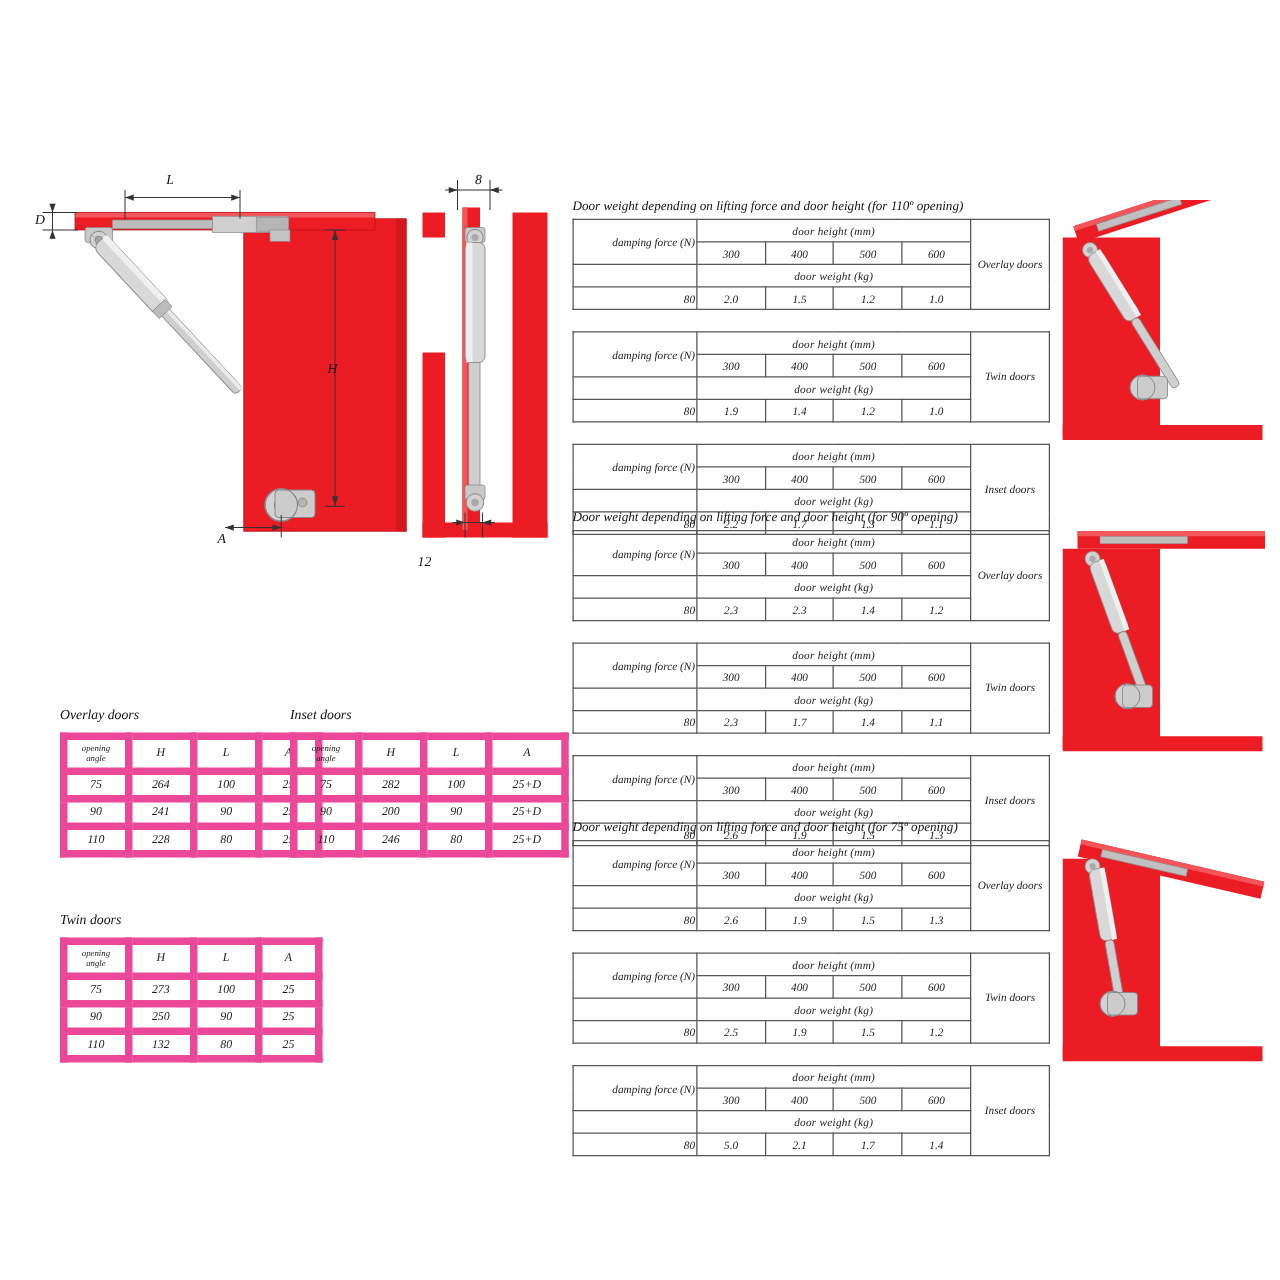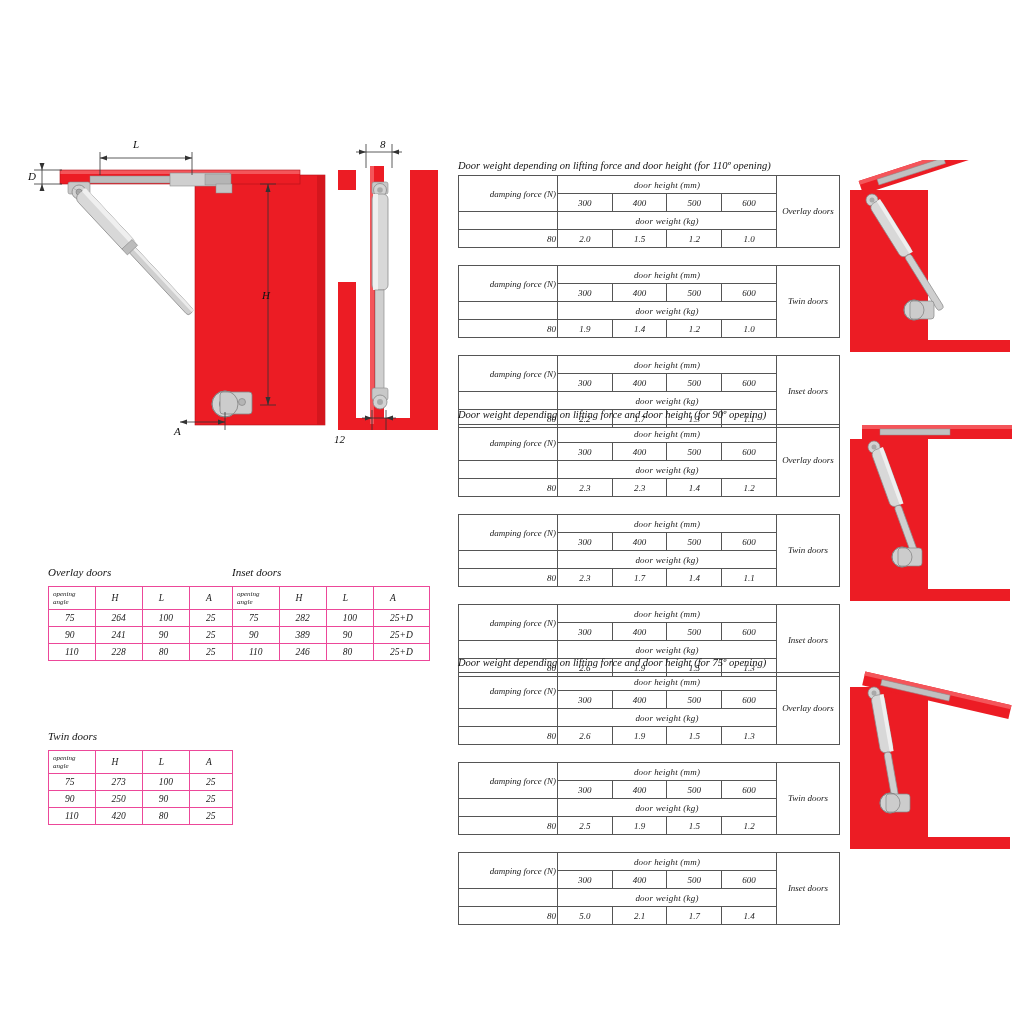--- a/index.html
+++ b/index.html
@@ -14,21 +14,22 @@
   .sheet{position:absolute;left:0;top:0;width:1024px;height:1024px;}
 
   
   table{border-collapse:collapse;}
   .dim-table{
     font-family:"Liberation Serif", serif;
     font-size:9.5px;
     font-style:italic;
   }
   .dim-table td,.dim-table th{
-    border:1px solid #ec4899;
+    border:6px solid #ec4899;
+    text-align:center;
     padding:3px 16px;
     font-weight:normal;
   }
   .dim-table .ang-hdr{font-size:7px;padding-left:4px;padding-right:4px;}
 
   .cap{
     font-family:"Liberation Serif", serif;
     font-style:italic;
     font-size:11px;
     color:#111;
@@ -169,21 +170,21 @@
     <polygon points="366,288 373,285.5 373,290.5" fill="#333"></polygon>
     <line x1="352" y1="280" x2="352" y2="300" stroke="#333" stroke-width="0.8"></line>
     <line x1="366" y1="280" x2="366" y2="300" stroke="#333" stroke-width="0.8"></line>
   </svg>
 
   <span class="lbl" style="left:133px;top:138px;">L</span>
   <span class="lbl" style="left:28px;top:170px;">D</span>
   <span class="lbl" style="left:262px;top:289px;">H</span>
   <span class="lbl" style="left:174px;top:425px;">A</span>
   <span class="lbl" style="left:380px;top:138px;">8</span>
-  <span class="lbl" style="left:334px;top:433px;">12</span>
+  <span class="lbl" style="left:334px;top:444px;">12</span>
 
   <div class="art" style="left:48px;top:566px;">
     <div class="cap">Overlay doors</div>
     <table class="dim-table" style="margin-top:8px;width:160px;">
       <tbody>
           <tr>
         <td class="ang-hdr">opening angle</td>
         <td>H</td>
         <td>L</td>
         <td>A</td>
@@ -221,21 +222,21 @@
         <td>A</td>
       </tr>
       <tr>
         <td>75</td>
         <td>282</td>
         <td>100</td>
         <td>25+D</td>
       </tr>
       <tr>
         <td>90</td>
-        <td>389</td>
+        <td>200</td>
         <td>90</td>
         <td>25+D</td>
       </tr>
       <tr>
         <td>110</td>
         <td>246</td>
         <td>80</td>
         <td>25+D</td>
       </tr>
     </tbody>
@@ -259,21 +260,21 @@
         <td>25</td>
       </tr>
       <tr>
         <td>90</td>
         <td>250</td>
         <td>90</td>
         <td>25</td>
       </tr>
       <tr>
         <td>110</td>
-        <td>420</td>
+        <td>132</td>
         <td>80</td>
         <td>25</td>
       </tr>
     </tbody>
       </table>
   </div>
 
   <div class="art" style="left:458px;top:160px;">
     <div class="wt-title">Door weight depending on lifting force and door height (for 110º opening)</div>
     <table class="wt-table">

